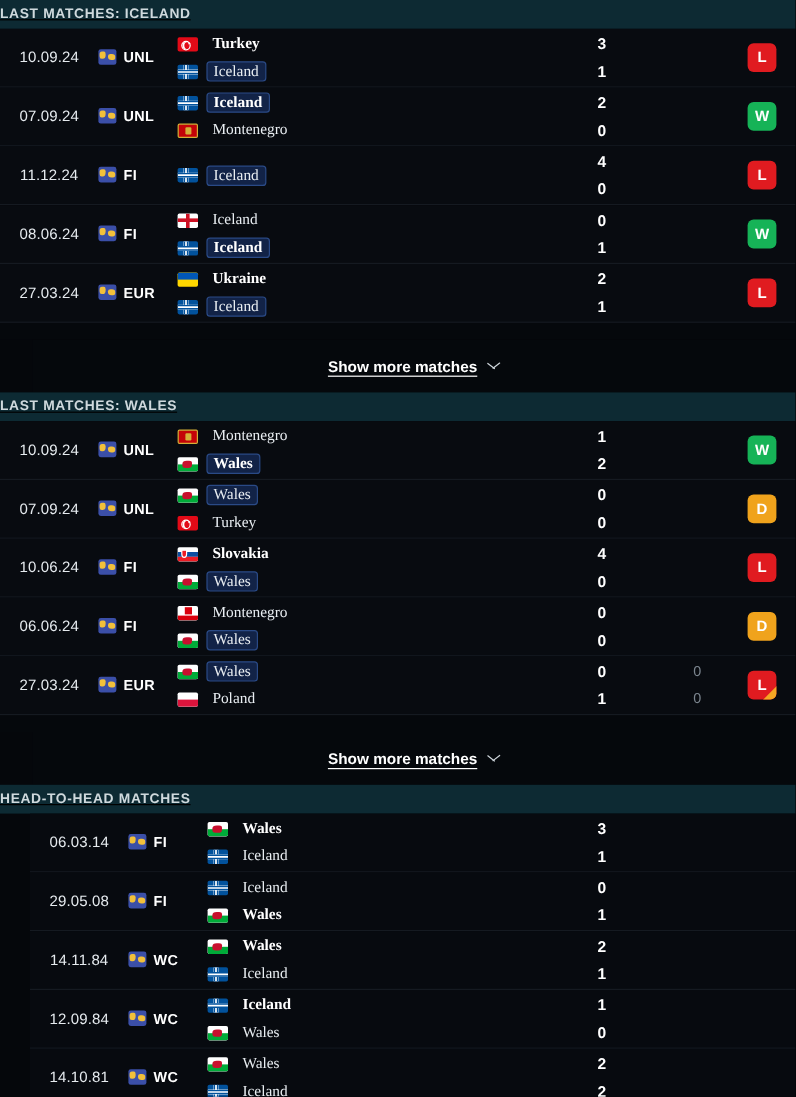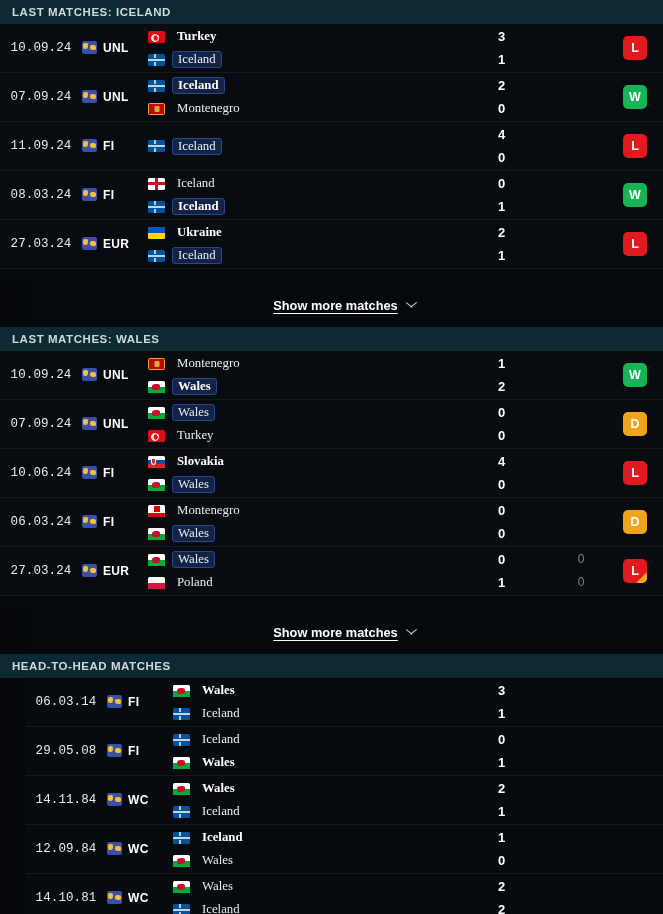--- a/index.html
+++ b/index.html
@@ -9,21 +9,22 @@
     font-family: "Liberation Sans", sans-serif;
     overflow: hidden;
   }
   .app { width: 663px; height: 914px; position: relative; }
 
   
   .section-header {
     height: 24px;
     background: #0d2a33;
     display: flex; align-items: center;
-    padding-left: 12px;
+    padding-left: 0;
+    text-decoration: underline;
   }
   .section-header .title {
     font-size: 11.5px;
     font-weight: bold;
     letter-spacing: 0.55px;
     color: #cfd9dd;
     text-transform: uppercase;
     white-space: nowrap;
   }
 
@@ -37,21 +38,20 @@
   }
   .match-row.h2h { background: #070a0f; margin-left: 25px; }
 
   .col-date {
     width: 82px;
     text-align: center;
     font-size: 12.5px;
     color: #e6ebef;
     letter-spacing: 0.1px;
     flex: 0 0 82px;
-    font-family: Liberation Mono, monospace;
   }
 
   .col-comp {
     width: 62px;
     flex: 0 0 62px;
     display: flex; gap: 6px;
   }
   .comp-icon {
     width: 15px; height: 13px;
     border-radius: 2px;
@@ -309,21 +309,21 @@
       </div>
       <div class="col-pen">
         <div class="pen"></div>
         <div class="pen"></div>
       </div>
       <div class="col-result">
         <div class="badge W">W</div>
       </div>
     </div>
     <div class="match-row">
-      <div class="col-date">11.09.24</div>
+      <div class="col-date">11.12.24</div>
       <div class="col-comp">
         <div class="comp-icon"></div>
         <span class="comp-label">FI</span>
       </div>
       <div class="col-teams">
         <div class="team-line">
           <div class="flag f-iceland">
             <span class="ic-red"></span>
           </div>
           <span class="team-name chip">Iceland</span>
@@ -335,21 +335,21 @@
       </div>
       <div class="col-pen">
         <div class="pen"></div>
         <div class="pen"></div>
       </div>
       <div class="col-result">
         <div class="badge L">L</div>
       </div>
     </div>
     <div class="match-row">
-      <div class="col-date">08.03.24</div>
+      <div class="col-date">08.06.24</div>
       <div class="col-comp">
         <div class="comp-icon"></div>
         <span class="comp-label">FI</span>
       </div>
       <div class="col-teams">
         <div class="team-line">
           <div class="flag f-england"></div>
           <span class="team-name">Iceland</span>
         </div>
         <div class="team-line">
@@ -490,21 +490,21 @@
       </div>
       <div class="col-pen">
         <div class="pen"></div>
         <div class="pen"></div>
       </div>
       <div class="col-result">
         <div class="badge L">L</div>
       </div>
     </div>
     <div class="match-row">
-      <div class="col-date">06.03.24</div>
+      <div class="col-date">06.06.24</div>
       <div class="col-comp">
         <div class="comp-icon"></div>
         <span class="comp-label">FI</span>
       </div>
       <div class="col-teams">
         <div class="team-line">
           <div class="flag f-gibraltar"></div>
           <span class="team-name">Montenegro</span>
         </div>
         <div class="team-line">

